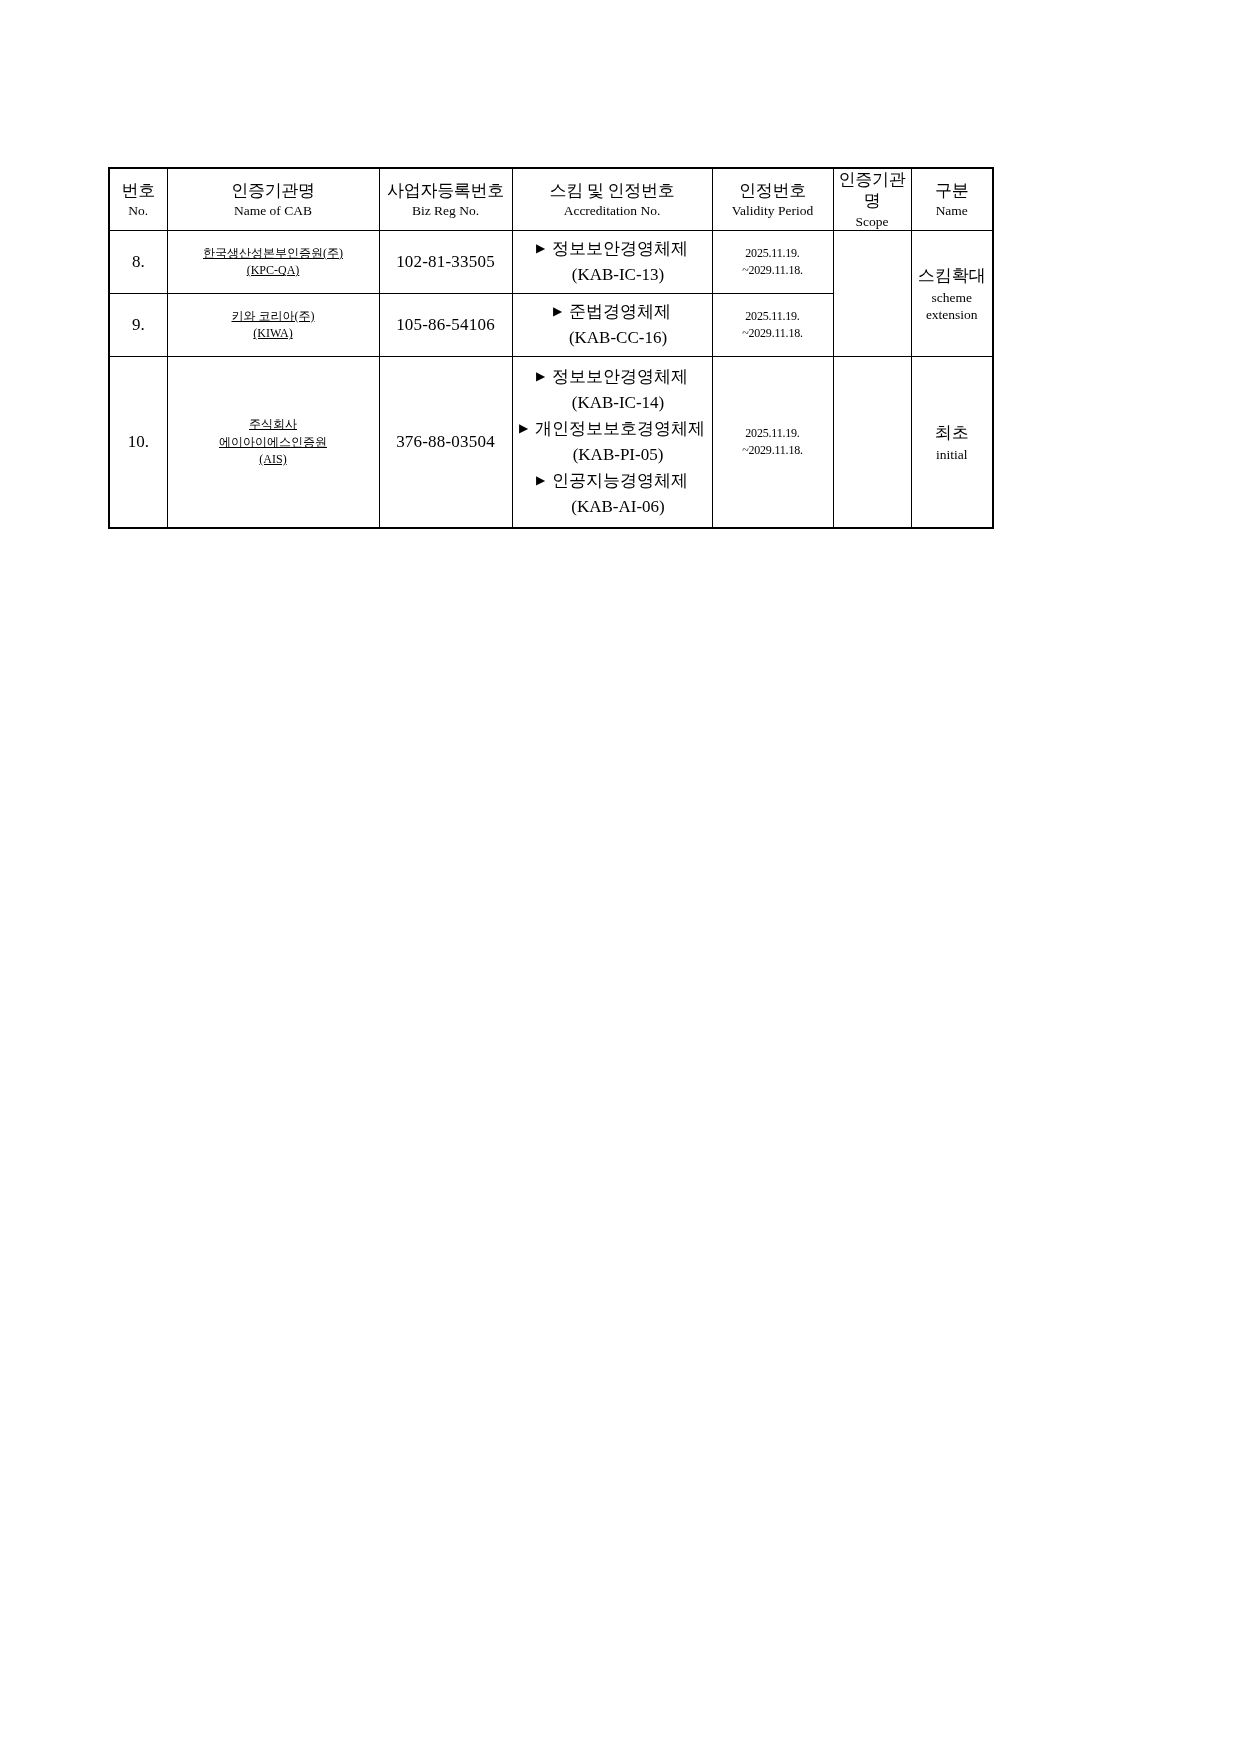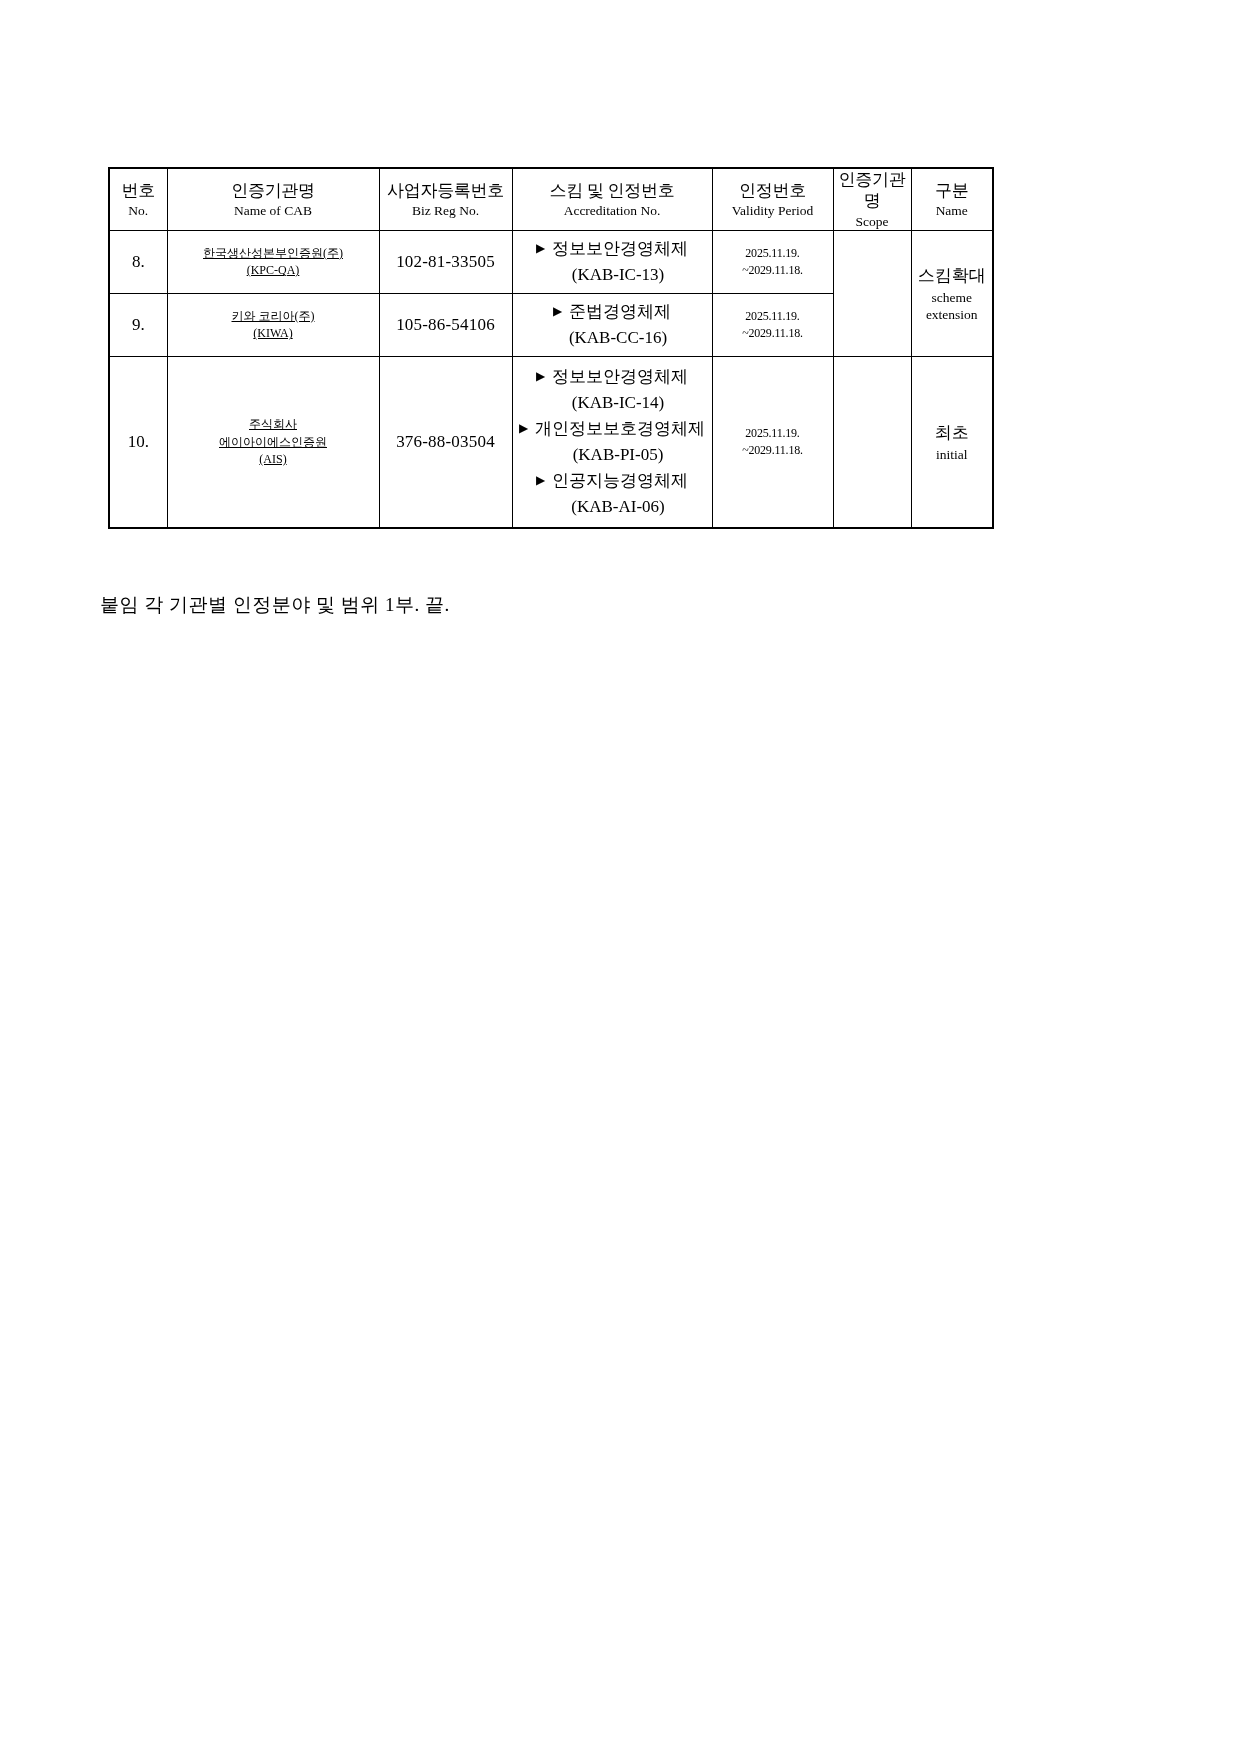--- a/index.html
+++ b/index.html
@@ -254,15 +254,14 @@
           <td>
             <span class="cell-memo-ko">최초</span>
             <span class="cell-memo-en">initial</span>
           </td>
         </tr>
 
       </tbody>
     </table>
   </div>
 
-  <div class="footer-note">붙임 각 기관별 인정분야 및 범위 1부.  끝.</div>
 
 </div>
 
 </body></html>

